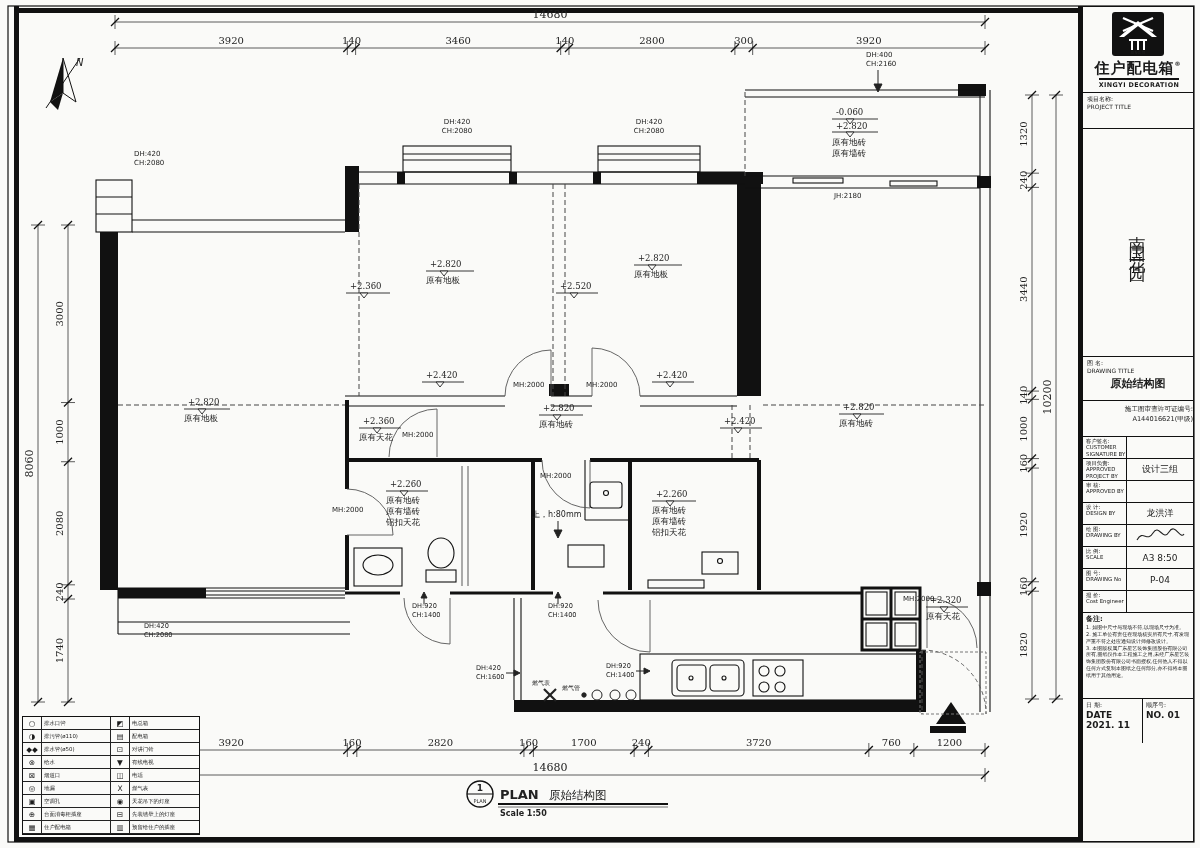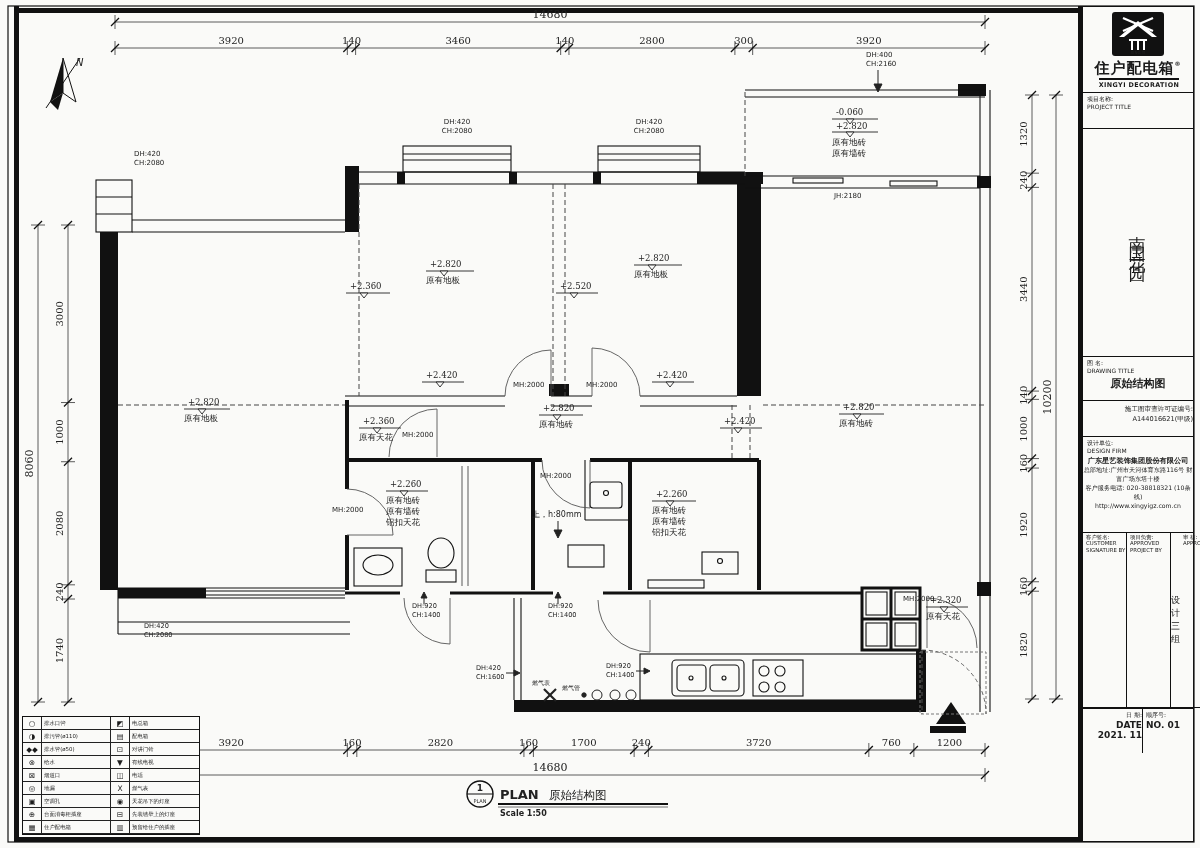--- a/index.html
+++ b/index.html
@@ -18,30 +18,30 @@
   .logo-en{font-size:6.4px;font-weight:bold;letter-spacing:.4px;border-top:2px solid #111;margin:1px 4px 0 6px;padding-top:1px;}
   .tb-small-label{font-size:6px;line-height:1.25;padding:2px 0 0 4px;text-align:left;}
   .tb-project{height:36px;}
   .tb-name{height:228px;display:flex;align-items:center;justify-content:center;}
   .vert-name{writing-mode:vertical-rl;font-size:17px;letter-spacing:10px;font-weight:500;}
   .tb-dtitle{height:44px;}
   .tb-dtitle .big{text-align:center;font-size:11px;font-weight:bold;margin-top:2px;}
   .tb-permit{height:36px;font-size:6.6px;text-align:right;padding-top:4px;line-height:1.5;}
   .tb-firm{height:96px;font-size:6.2px;text-align:center;line-height:1.45;}
   .tb-firm .fname{font-size:7.2px;font-weight:bold;margin-top:2px;}
-  .tb-table{height:176px;display:flex;flex-direction:row;}
+  .tb-table{height:176px;display:flex;flex-direction:column;justify-content:flex-end;}
   .tb-row{flex:1;display:flex;border-bottom:1px solid #111;}
   .tb-row:last-child{border-bottom:none;}
   .tb-row .lab{width:44px;border-right:1px solid #111;font-size:5.4px;line-height:1.2;padding:1px 0 0 3px;box-sizing:border-box;}
   .tb-row .val{flex:1;display:flex;align-items:center;justify-content:center;font-size:9px;}
   .tb-notes{height:86px;font-size:5px;line-height:1.35;padding:2px 3px;text-align:left;}
   .tb-notes .nlab{font-size:7px;font-weight:bold;}
   .tb-date{height:44px;display:flex;border-bottom:none !important;}
   .tb-date .cell{font-size:6px;padding:2px 0 0 3px;box-sizing:border-box;}
-  .tb-date .cell.l{width:60px;border-right:1px solid #111;text-align:right;}
+  .tb-date .cell.l{width:60px;border-right:1px solid #111;}
   .tb-date .cell .v{font-size:9px;font-weight:bold;}
   
   .legend{position:absolute;left:22px;top:716px;width:178px;border:1.4px solid #111;
     display:grid;grid-template-columns:19px 69px 19px 69px;background:#fafaf8;box-sizing:border-box;}
   .legend .cell{border-right:.8px solid #222;border-bottom:.8px solid #222;height:13px;
     display:flex;align-items:center;font-size:5.4px;padding-left:2px;box-sizing:border-box;overflow:hidden;white-space:nowrap;}
   .legend .icon{justify-content:center;padding-left:0;font-size:7.5px;}
   .legend .cell:nth-child(4n){border-right:none;}
 </style>
 </head>
@@ -535,30 +535,20 @@
     <div class="tb-small-label">
       <div>图 名:</div>
       <div>DRAWING TITLE</div>
     </div>
     <div class="big">原始结构图</div>
   </div>
   <div class="tb-sec tb-permit">
     <div>施工图审查许可证编号:</div>
     <div>A144016621(甲级)</div>
   </div>
-  <div class="tb-sec tb-firm">
-    <div class="tb-small-label">
-      <div>设计单位:</div>
-      <div>DESIGN FIRM</div>
-    </div>
-    <div class="fname">广东星艺装饰集团股份有限公司</div>
-    <div>总部地址:广州市天河体育东路116号 财富广场东塔十楼</div>
-    <div>客户服务电话: 020-38818321 (10条线)</div>
-    <div>http://www.xingyigz.com.cn</div>
-  </div>
   <div class="tb-sec tb-table">
     <div class="tb-row">
       <div class="lab">
             <div>客户签名:</div>
             <div>CUSTOMER SIGNATURE BY</div>
           </div>
       <div class="val"></div>
     </div>
     <div class="tb-row">
       <div class="lab">
@@ -607,20 +597,26 @@
       <div class="val">P-04</div>
     </div>
     <div class="tb-row">
       <div class="lab">
             <div>报 价:</div>
             <div>Cost Engineer</div>
           </div>
       <div class="val"></div>
     </div>
   </div>
+  <div class="tb-sec tb-notes">
+    <div class="nlab">备注:</div>
+    <div>1. 如图中尺寸与现场不符,以现场尺寸为准。</div>
+    <div>2. 施工单位有责任在现场核实所有尺寸,有发现严重不符之处应通知设计师修改设计。</div>
+    <div>3. 本图版权属广东星艺装饰集团股份有限公司所有,图纸仅作本工程施工之用,未经广东星艺装饰集团股份有限公司书面授权,任何他人不得以任何方式复制本图纸之任何部分,亦不得将本图纸用于其他用途。</div>
+  </div>
   <div class="tb-sec tb-date">
     <div class="cell l">
       <div>日 期:</div>
       <div class="v"><span>DATE</span> <span>2021. 11</span></div>
     </div>
     <div class="cell">
       <div>顺序号:</div>
       <div class="v"><span>NO.</span> <span>01</span></div>
     </div>
   </div>

